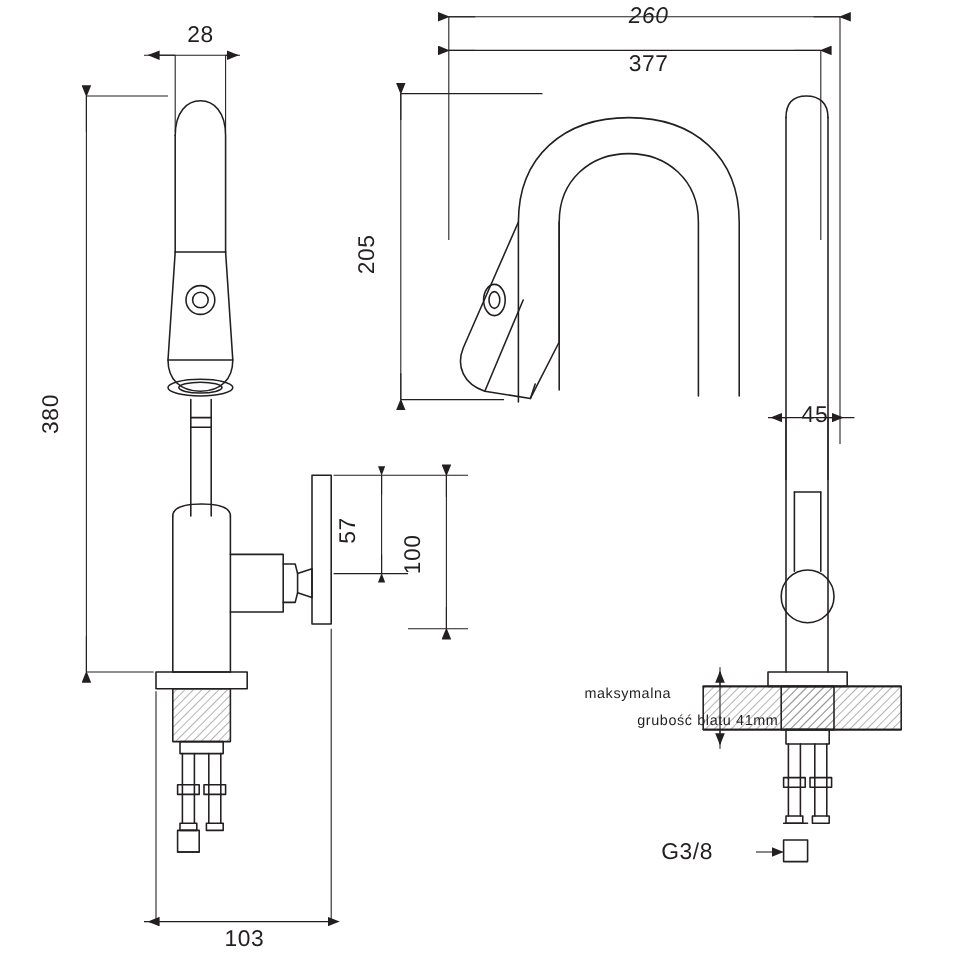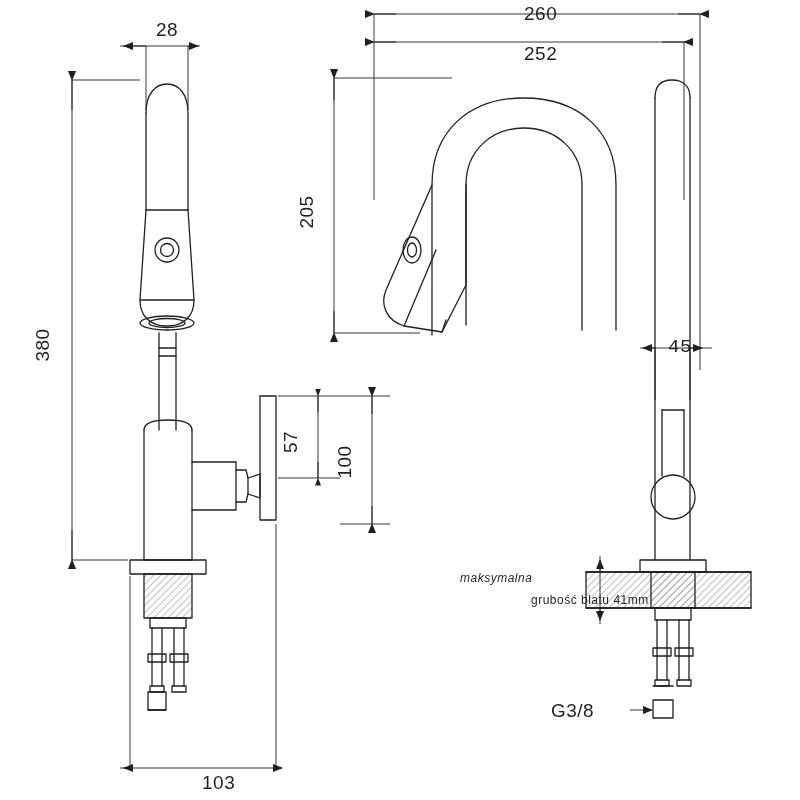--- a/index.html
+++ b/index.html
@@ -176,32 +176,32 @@
       <line x1="600" y1="608" x2="600" y2="620" marker-end="url(#ar)"></line>
 
       <line x1="630" y1="710" x2="652" y2="710" marker-end="url(#ar)"></line>
     </g>
   </svg>
 
   <div class="dimtext vert" style="left:54px;top:345px;transform:rotate(-90deg) translate(-50%,-100%);">380</div>
 
   <div class="dimtext" style="left:156px;top:19px;">28</div>
 
-  <div class="dimtext" style="left:202px;top:772px;">103</div>
-
-  <div class="dimtext" style="left:524px;top:3px;">260</div>
-
-  <div class="dimtext" style="left:524px;top:43px;">252</div>
+  <div class="dimtext" style="left:187px;top:772px;">103</div>
+
+  <div class="dimtext" style="left:524px;top:3px;font-style:italic;">260</div>
+
+  <div class="dimtext" style="left:524px;top:43px;">377</div>
 
   <div class="dimtext vert" style="left:318px;top:212px;transform:rotate(-90deg) translate(-50%,-100%);">205</div>
 
   <div class="dimtext vert" style="left:302px;top:442px;transform:rotate(-90deg) translate(-50%,-100%);">57</div>
 
   <div class="dimtext vert" style="left:356px;top:462px;transform:rotate(-90deg) translate(-50%,-100%);">100</div>
 
-  <div class="dimtext" style="left:668px;top:336px;font-family:Liberation Mono, monospace;">45</div>
+  <div class="dimtext" style="left:668px;top:336px;">45</div>
 
   <div class="dimtext" style="left:551px;top:700px;">G3/8</div>
 
-  <div class="dimtext small" style="left:460px;top:571px;font-style:italic;">maksymalna</div>
+  <div class="dimtext small" style="left:487px;top:571px;">maksymalna</div>
   <div class="dimtext small" style="left:487px;top:593px;margin-left:44px;">grubość blatu 41mm</div>
 
 </div>
 
 </body></html>

